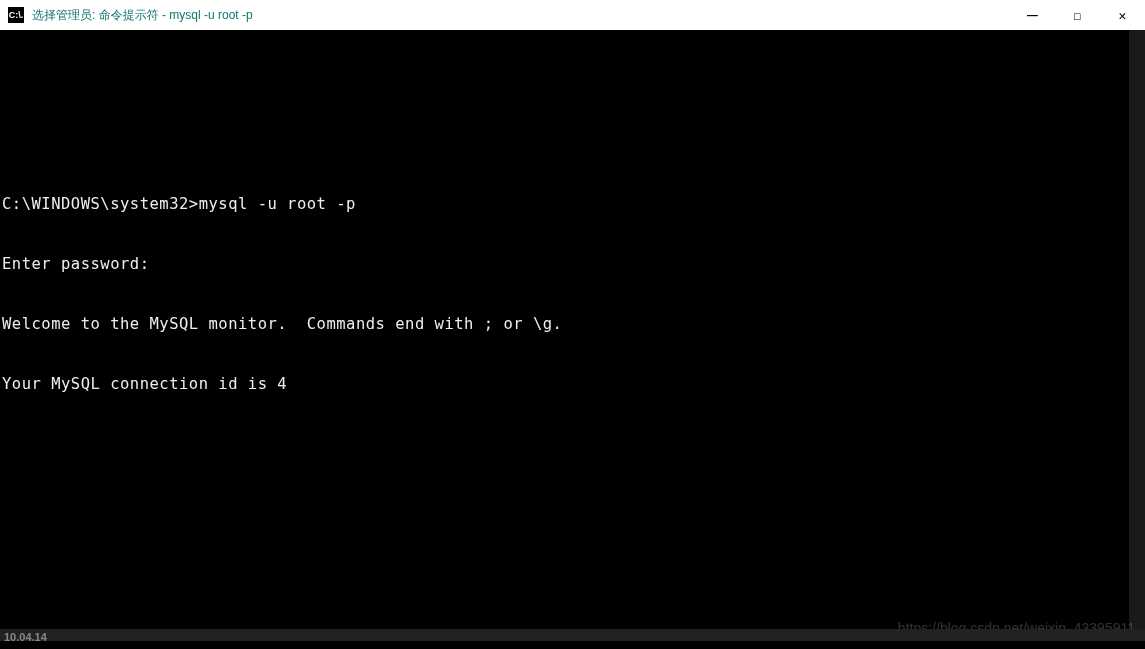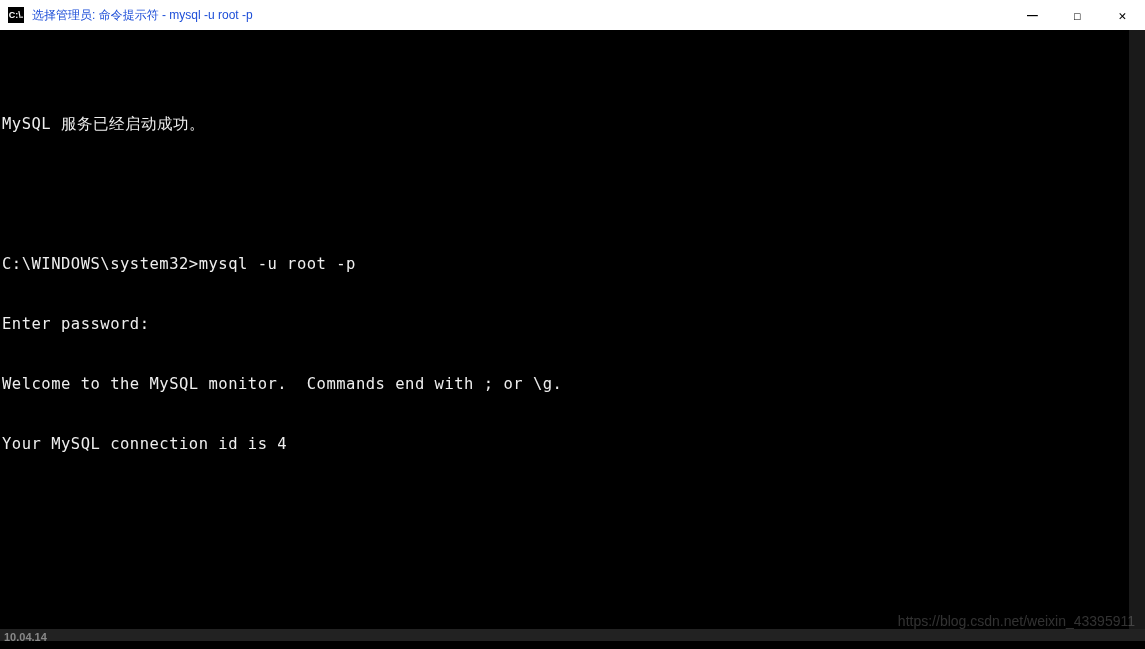--- a/index.html
+++ b/index.html
@@ -31,21 +31,21 @@
       display: flex;
       align-items: center;
       justify-content: center;
       font-size: 9px;
       color: #fff;
       font-family: sans-serif;
       font-weight: bold;
     }
     .titlebar-text {
       font-size: 12px;
-      color: #1d4ed8;
+      color: #0f766e;
       font-family: "Microsoft YaHei", sans-serif;
     }
     .window-controls {
       position: absolute;
       right: 0;
       top: 0;
       height: 30px;
       display: flex;
     }
     .window-control {
@@ -69,21 +69,21 @@
       letter-spacing: 0.5px;
       white-space: pre;
       font-family: "NSimSun", "SimSun", "Consolas", monospace;
     }
     .terminal-line {
       white-space: pre;
     }
     .watermark {
       position: absolute;
       right: 10px;
-      bottom: 20px;
+      bottom: 13px;
       color: rgba(200,200,200,0.25);
       font-size: 14px;
       font-family: sans-serif;
     }
     .taskbar {
       position: absolute;
       bottom: 8px;
       left: 0;
       width: 100%;
       height: 12px;
@@ -115,21 +115,20 @@
   <div class="titlebar-text">选择管理员: 命令提示符 - mysql  -u root -p</div>
   <div class="window-controls">
     <div class="window-control min">—</div>
     <div class="window-control">☐</div>
     <div class="window-control">✕</div>
   </div>
 </div>
 
 <div class="terminal">
   <div class="terminal-line"></div>
-  <div class="terminal-line">MySQL 服务已经启动成功。</div>
   <div class="terminal-line"></div>
   <div class="terminal-line"></div>
   <div class="terminal-line">C:\WINDOWS\system32&gt;mysql -u root -p</div>
   <div class="terminal-line">Enter password:</div>
   <div class="terminal-line">Welcome to the MySQL monitor.  Commands end with ; or \g.</div>
   <div class="terminal-line">Your MySQL connection id is 4</div>
   <div class="terminal-line"></div>
   
   <div class="terminal-line"></div>
   

